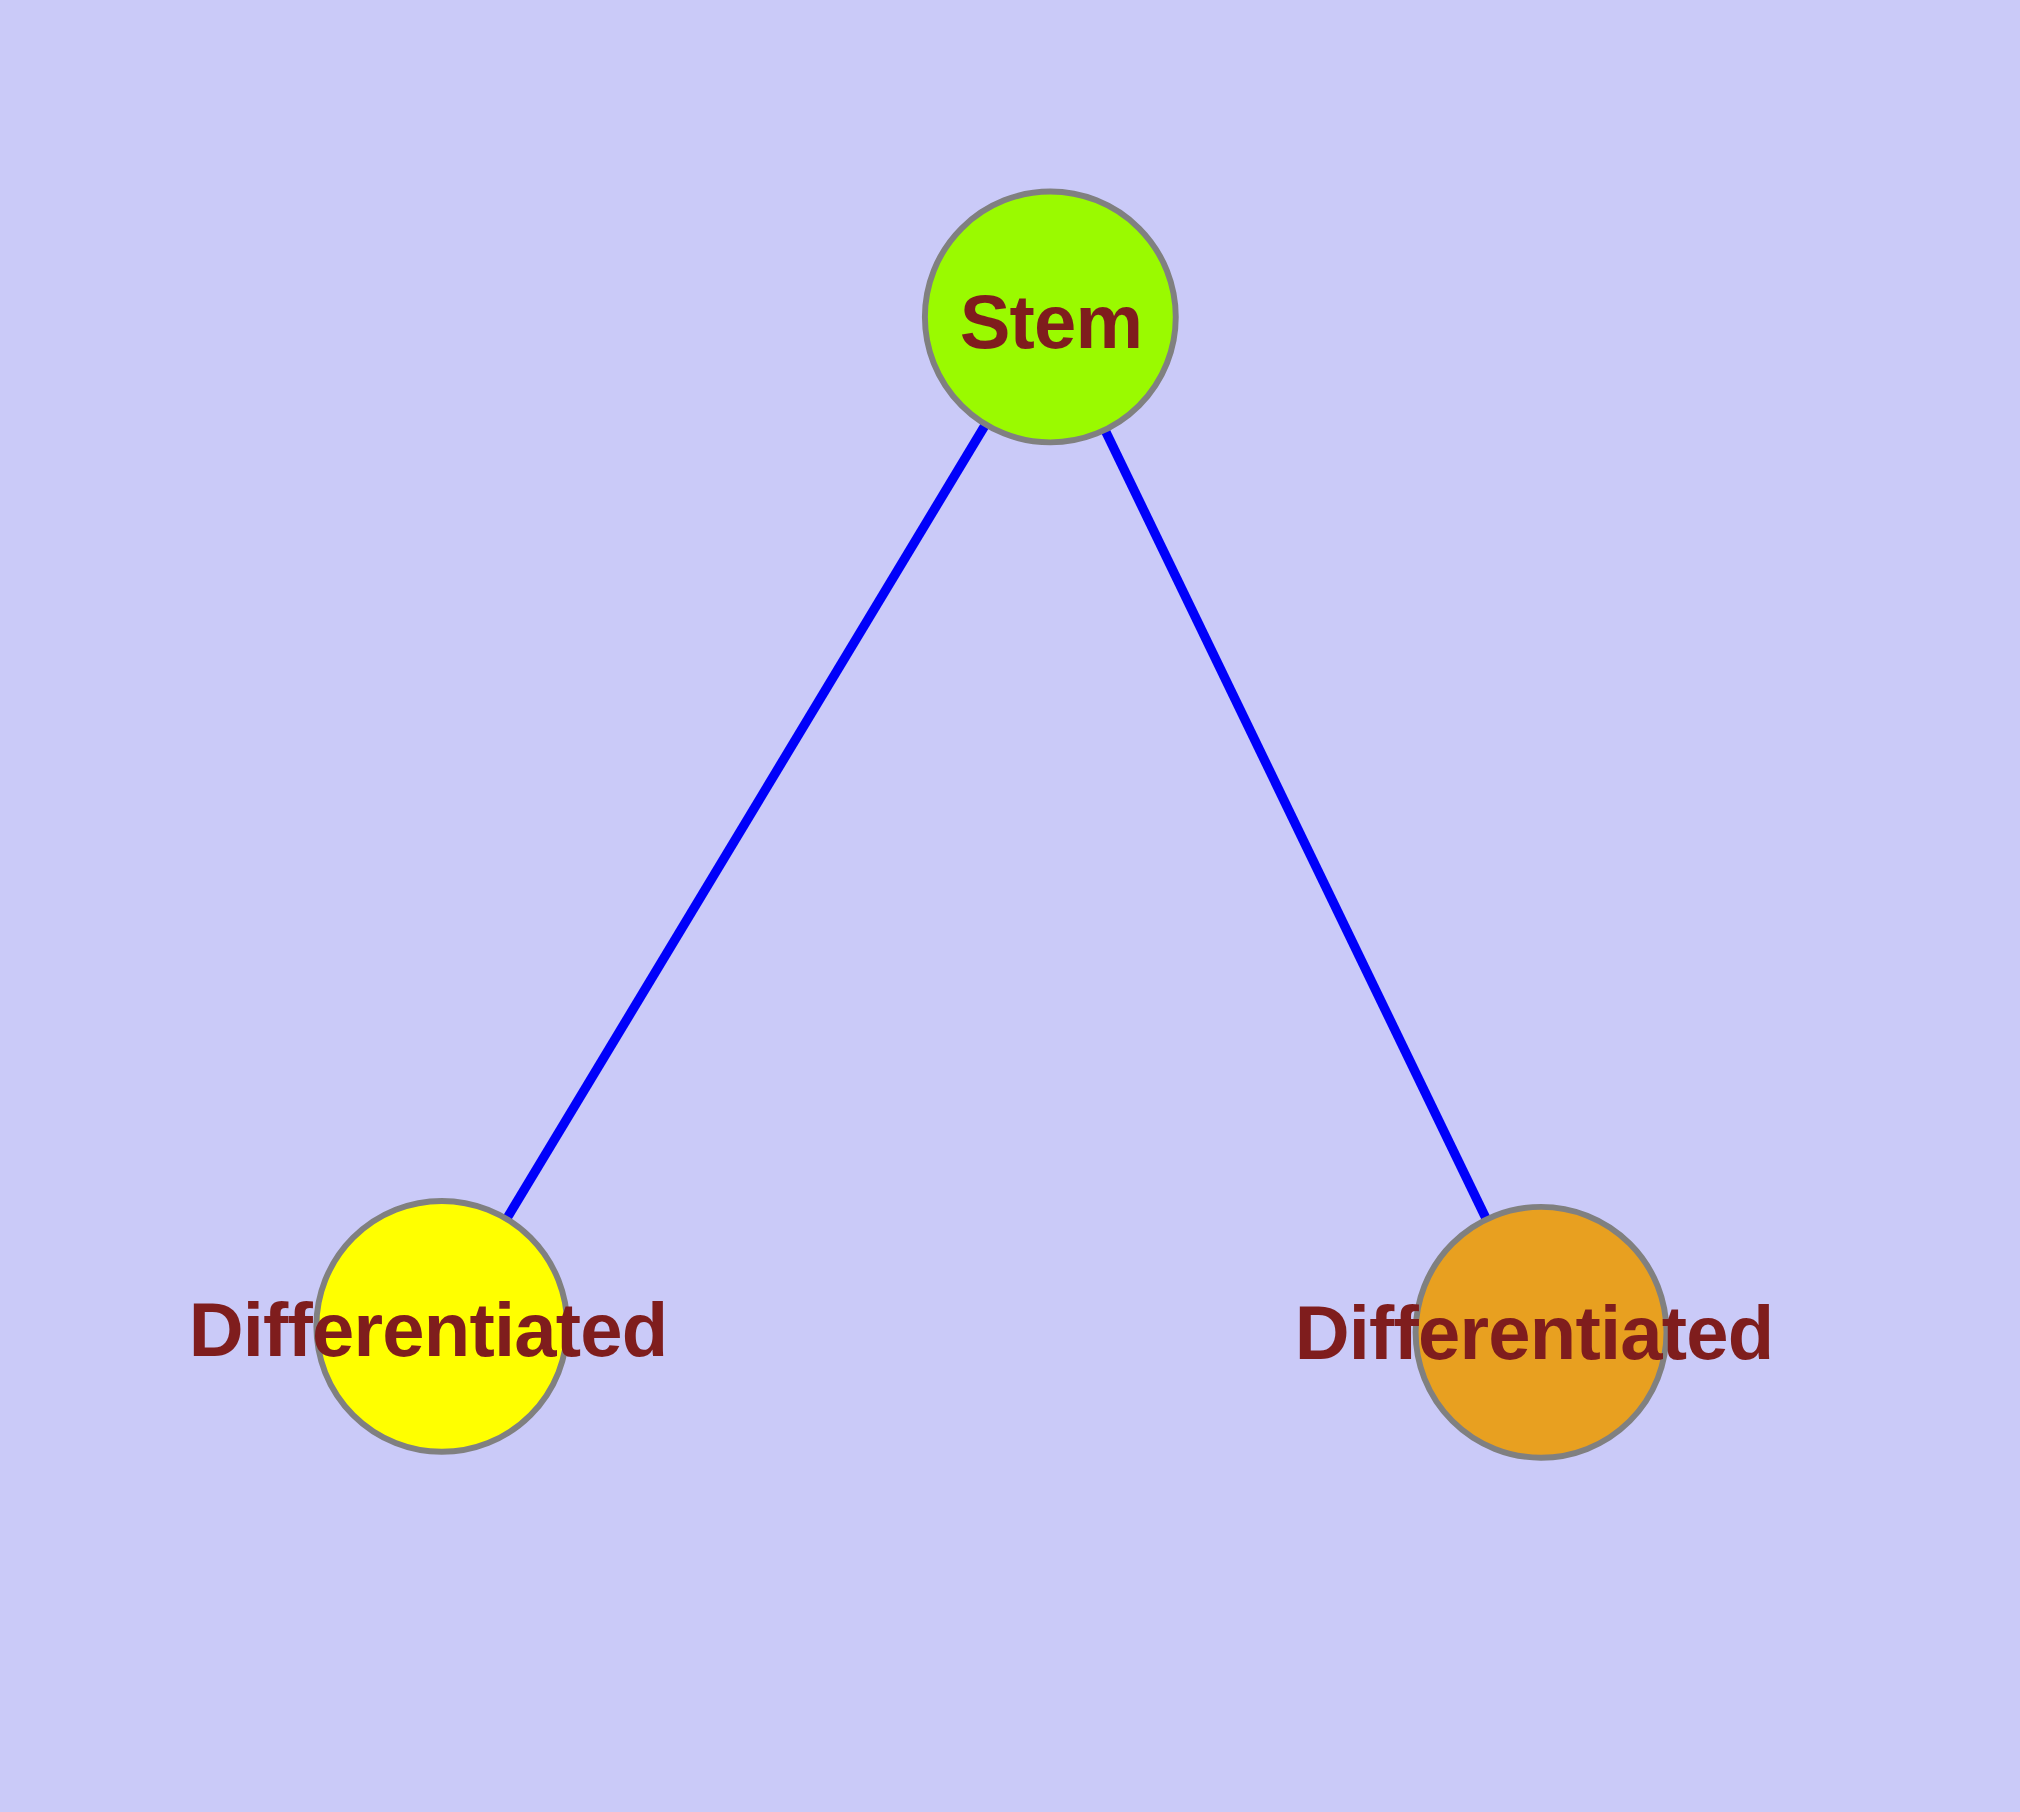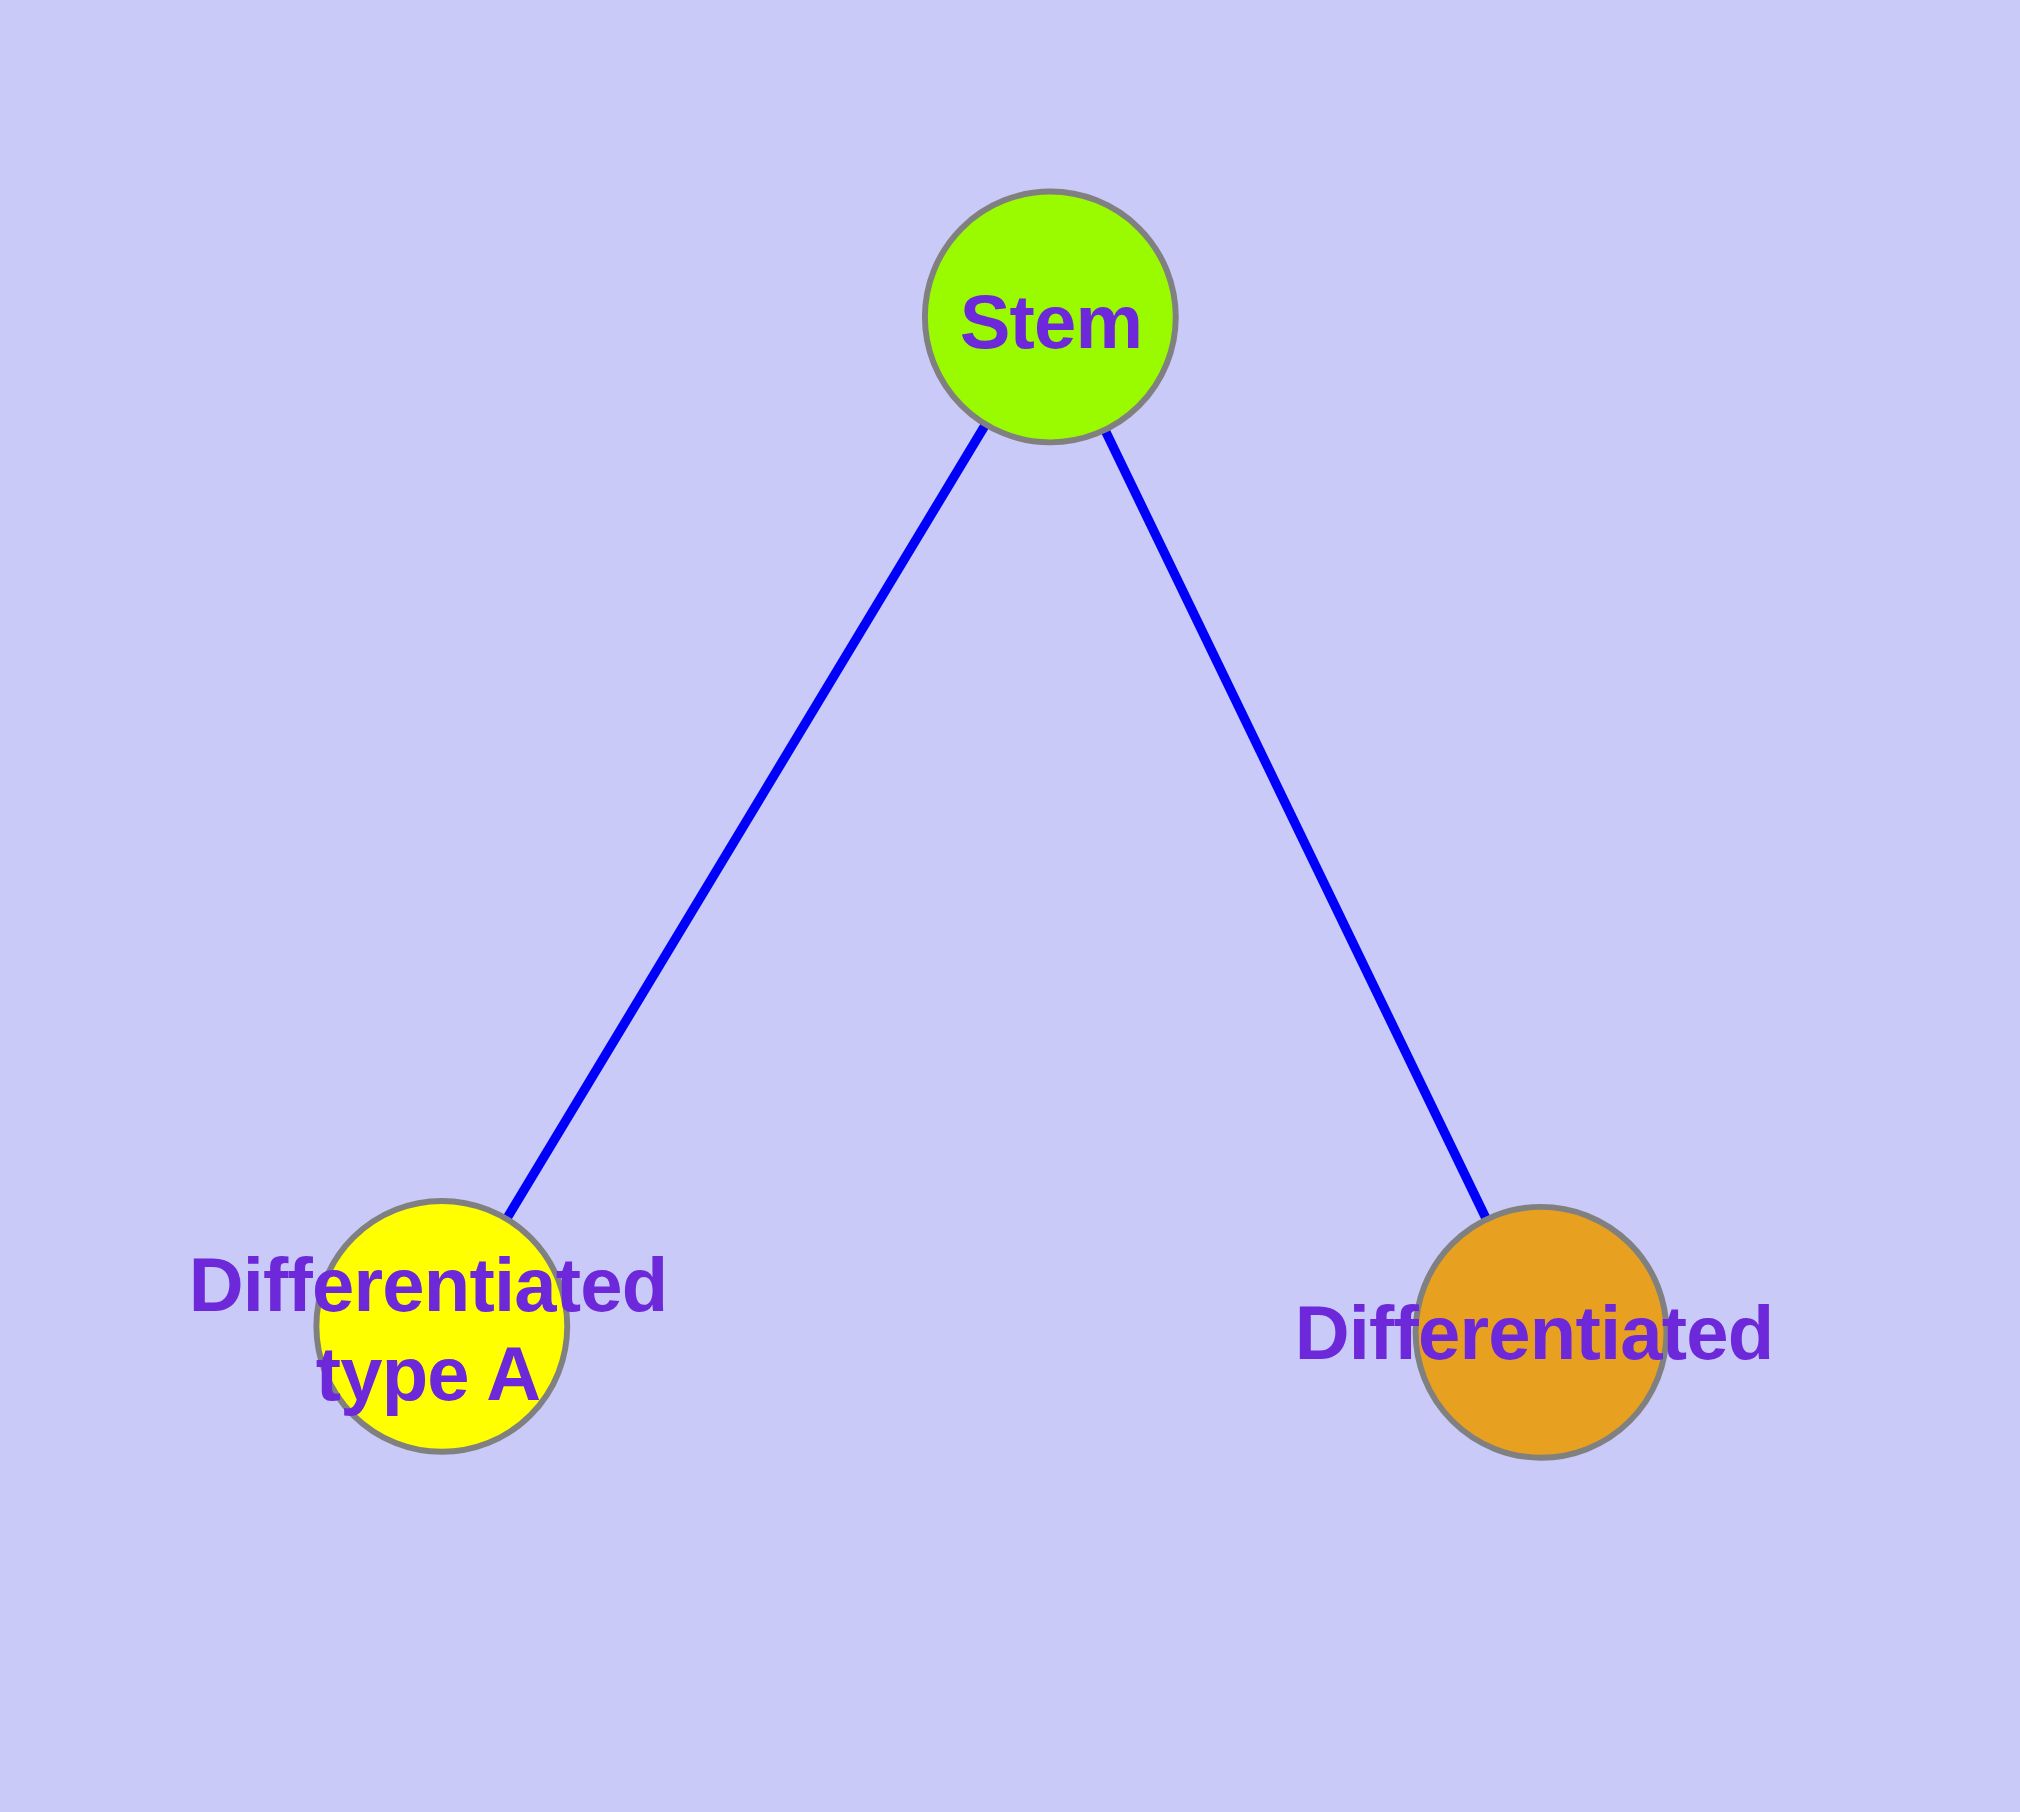--- a/index.html
+++ b/index.html
@@ -29,21 +29,21 @@
     stroke-width: 7;
   }
   .label {
     position: absolute;
     transform: translate(-50%, -50%);
     text-align: center;
     white-space: nowrap;
     font-weight: bold;
     font-size: 76px;
     line-height: 89px;
-    color: #6d28d9;
+    color: #7f1d1d;
     letter-spacing: -0.8px;
   }
   .label .line {
     display: block;
   }
   .label-stem   { left: 1051px; top: 321px; }
   .label-type-a { left: 428px;  top: 1329px; }
   .label-type-b { left: 1534px; top: 1332px; }
 </style>
 </head>
@@ -60,21 +60,20 @@
     <circle class="node-circle" cx="521" cy="1565" r="148" fill="#FFFF00"></circle>
     <circle class="node-circle" cx="1818" cy="1572" r="148" fill="#E8A020"></circle>
   </svg>
 
   <div class="label label-stem">
     <span class="line">Stem</span>
   </div>
 
   <div class="label label-type-a">
     <span class="line">Differentiated</span>
-    <span class="line">type A</span>
   </div>
 
   <div class="label label-type-b">
     <span class="line">Differentiated</span>
   </div>
 
 </div>
 
 
 </body></html>

